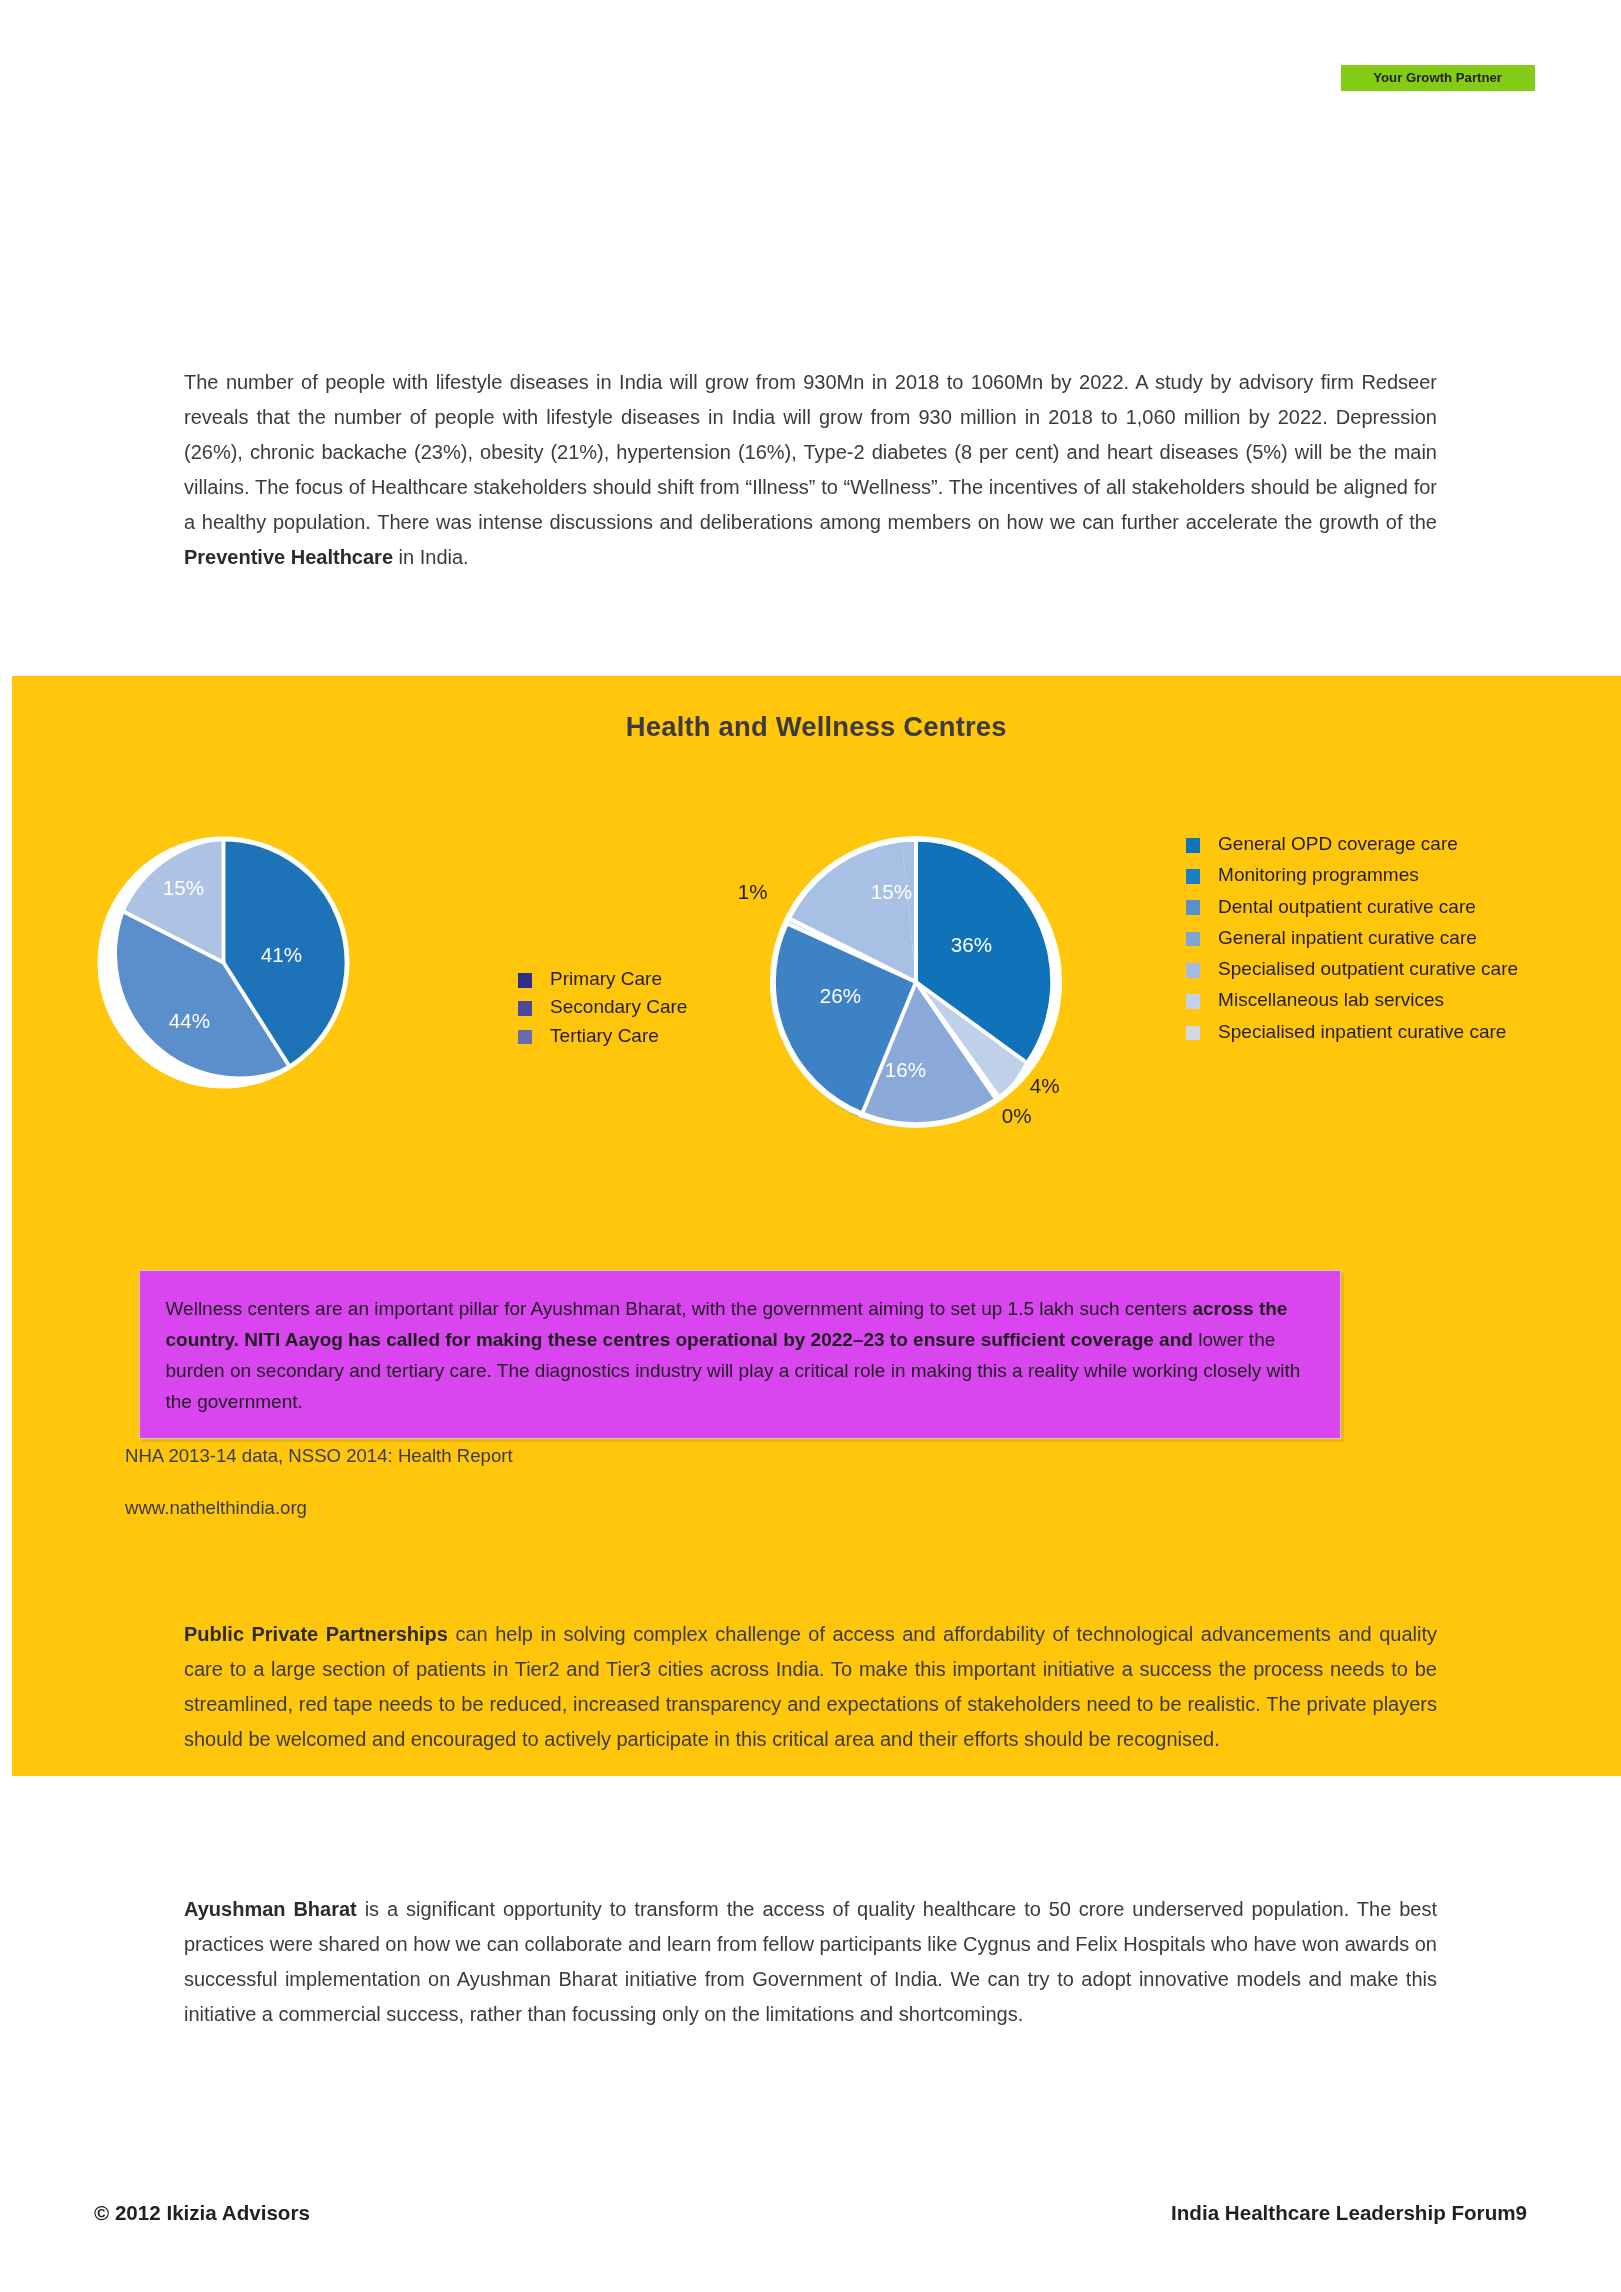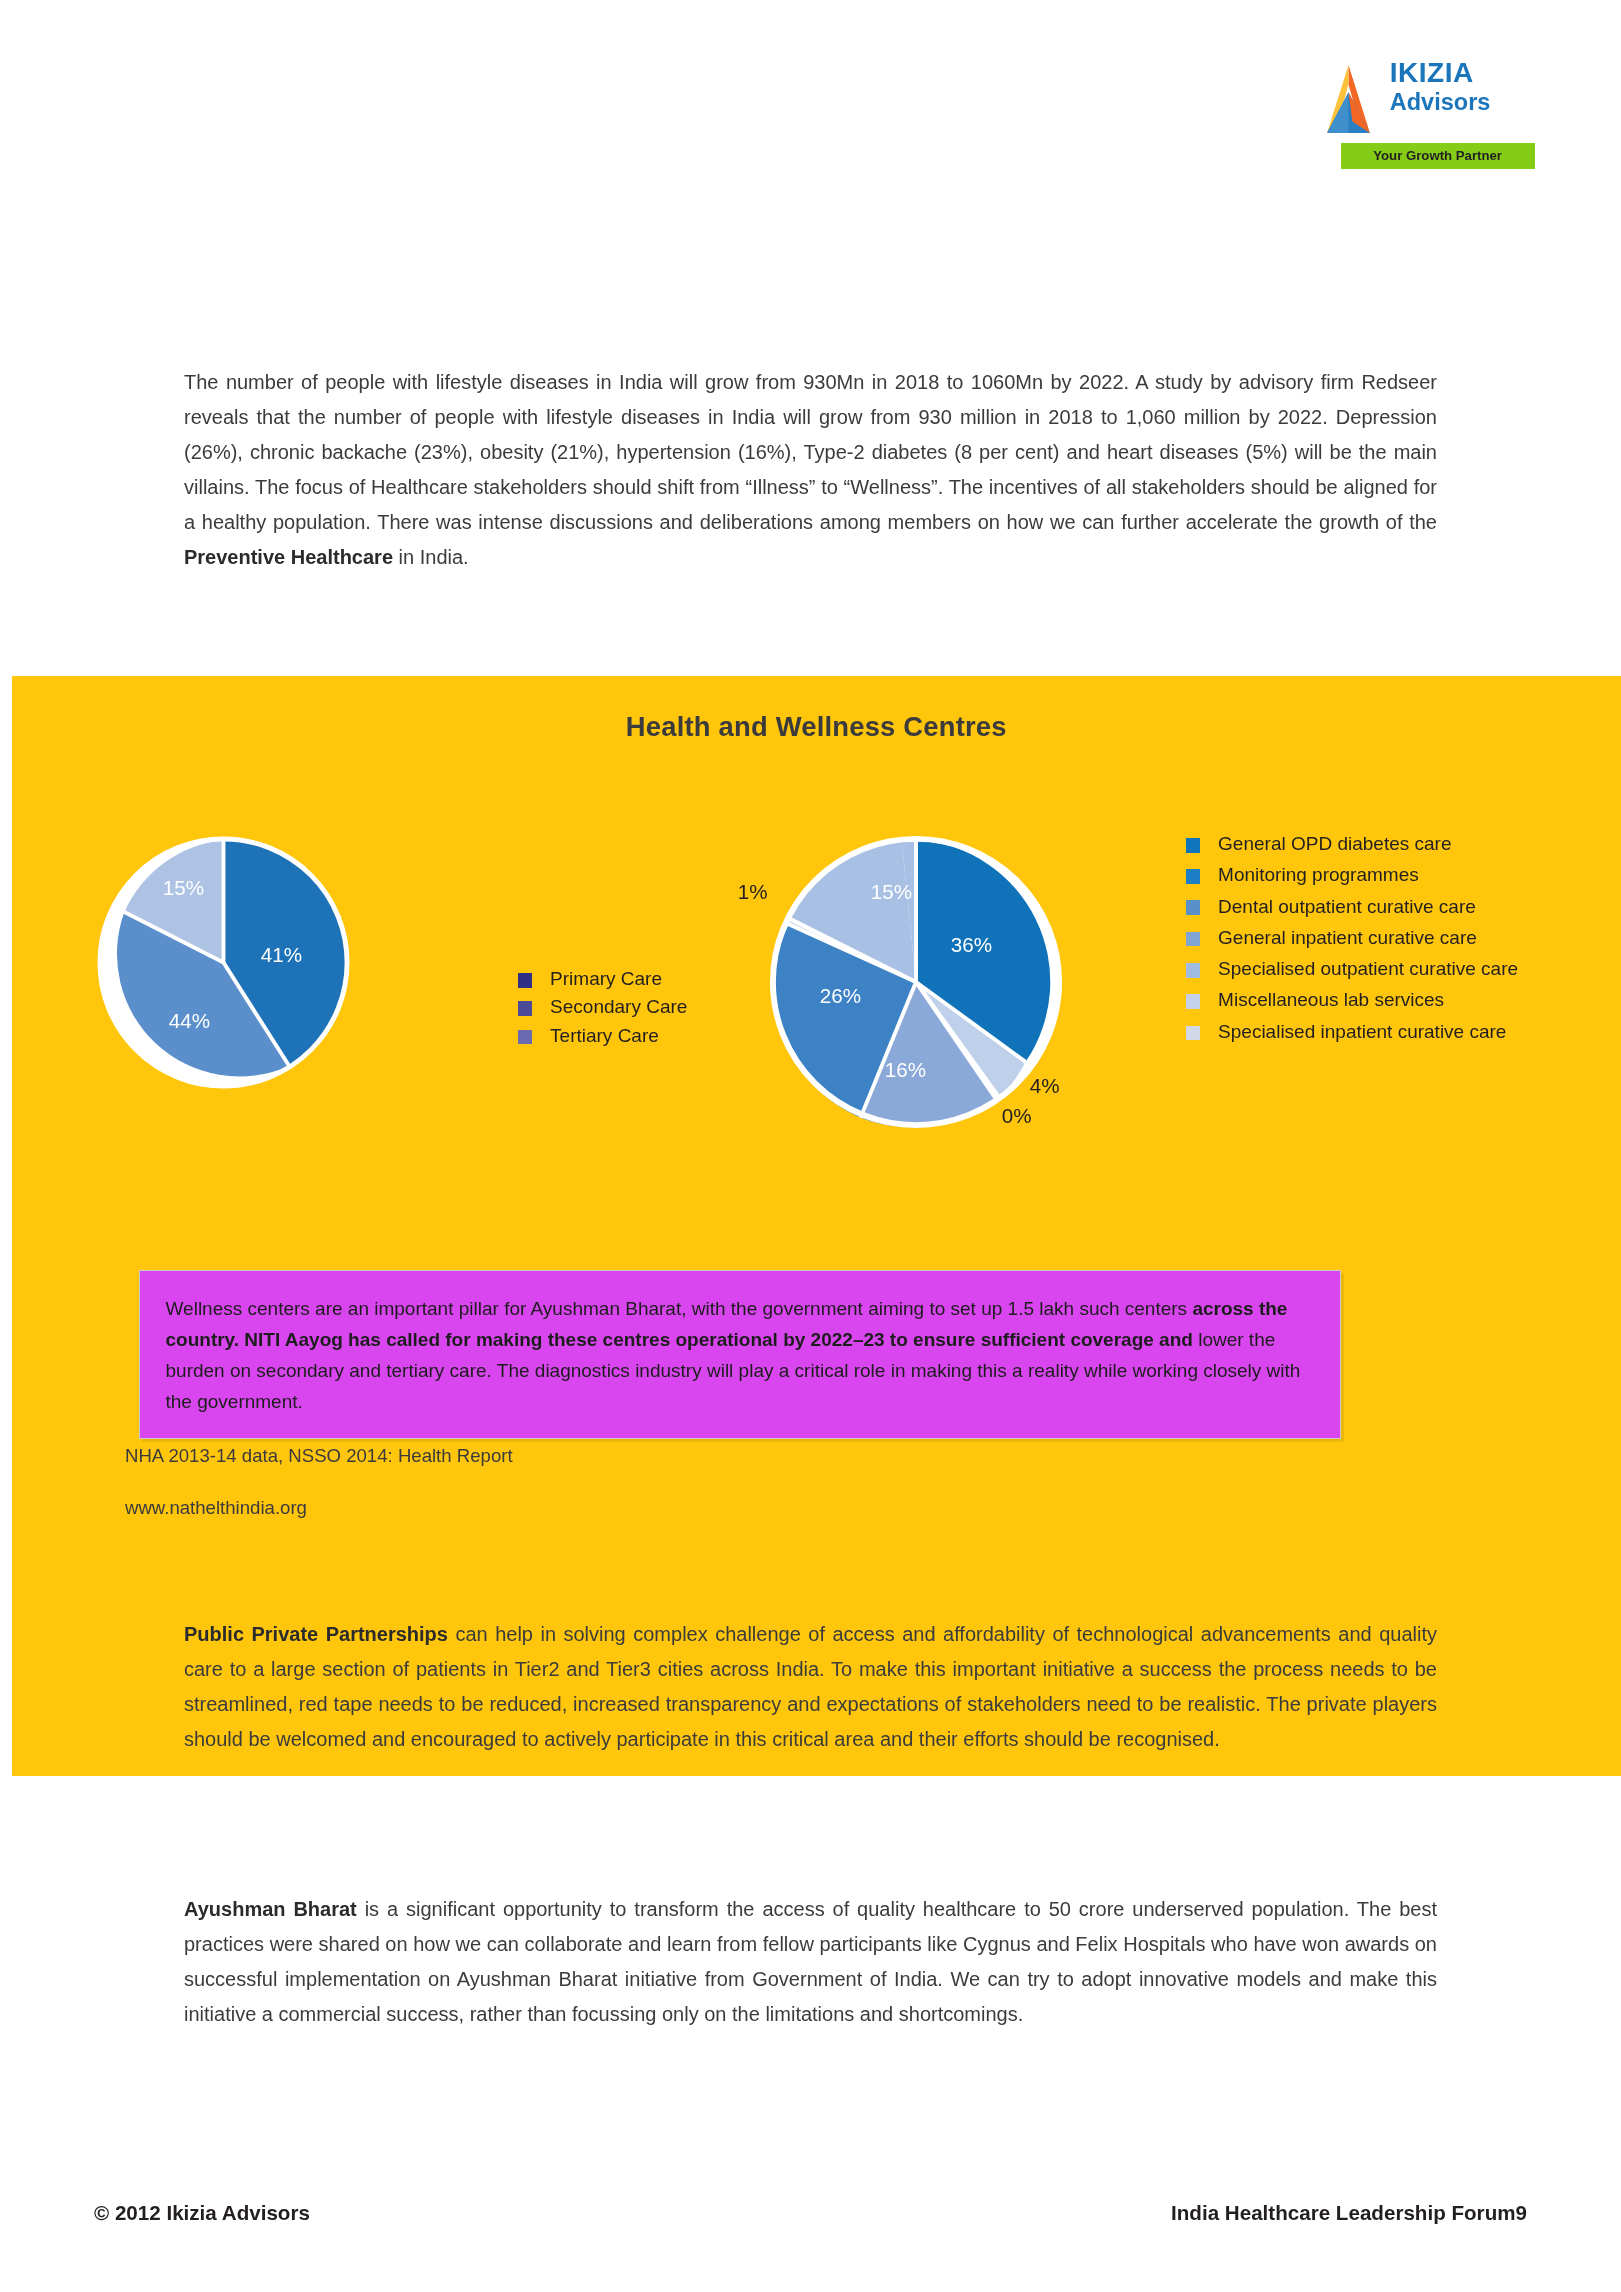--- a/index.html
+++ b/index.html
@@ -189,36 +189,20 @@
     font-size: 20.6px;
     font-weight: 700;
     color: #231f20;
     display: flex;
   }
 </style>
 </head>
 <body>
 
 <div id="logo-block">
-  <div id="logo-row">
-    <span id="logo-mark">
-      <svg width="59" height="74" viewBox="0 0 60 76" xmlns="http://www.w3.org/2000/svg">
-        <polygon points="30,2 52,72 44,72 30,22" fill="#f26724"></polygon>
-        <polygon points="30,2 8,72 16,72 30,22" fill="#fdc13a"></polygon>
-        <polygon points="30,30 52,72 8,72" fill="#2a7fc1"></polygon>
-        <polygon points="30,30 30,72 8,72" fill="#3f8fcc"></polygon>
-        <polygon points="30,30 52,72 34,60" fill="#f26724"></polygon>
-        <polygon points="30,2 30,30 16,72 8,72" fill="#fdc13a" opacity="0.0"></polygon>
-      </svg>
-    </span>
-    <span id="logo-words">
-      <span id="logo-ikizia">IKIZIA</span>
-      <span id="logo-advisors">Advisors</span>
-    </span>
-  </div>
   <div id="logo-tagline">Your Growth Partner</div>
 </div>
 
 <div class="body-para" id="para-top">
   <span>The number of people with lifestyle diseases in India will grow from 930Mn in 2018 to 1060Mn by 2022. A study by advisory firm Redseer reveals that the number of people with lifestyle diseases in India will grow from 930 million in 2018 to 1,060 million by 2022. Depression (26%), chronic backache (23%), obesity (21%), hypertension (16%), Type-2 diabetes (8 per cent) and heart diseases (5%) will be the main villains. The focus of Healthcare stakeholders should shift from “Illness” to “Wellness”. The incentives of all stakeholders should be aligned for a healthy population. There was intense discussions and deliberations among members on how we can further accelerate the growth of the </span><b>Preventive Healthcare</b><span> in India.</span>
 </div>
 
 <div id="yellow-band-2">
   <div id="band-inner">
 
@@ -295,21 +279,21 @@
       <span class="slice-label outside" style="left:233px; top:269px;">0%</span>
       <span class="slice-label" style="left:116px; top:223px;">16%</span>
       <span class="slice-label" style="left:51px; top:149px;">26%</span>
       <span class="slice-label outside" style="left:-31px; top:45px;">1%</span>
       <span class="slice-label" style="left:102px; top:45px;">15%</span>
     </div>
 
     <div class="legend" id="legend2">
       <div class="legend-item">
         <span class="legend-swatch" style="background:#0f74ba"></span>
-        <span class="legend-text">General OPD diabetes  care</span>
+        <span class="legend-text">General OPD coverage  care</span>
       </div>
       <div class="legend-item">
         <span class="legend-swatch" style="background:#1c7ec4"></span>
         <span class="legend-text">Monitoring  programmes</span>
       </div>
       <div class="legend-item">
         <span class="legend-swatch" style="background:#5a8fc9"></span>
         <span class="legend-text">Dental outpatient curative care</span>
       </div>
       <div class="legend-item">

